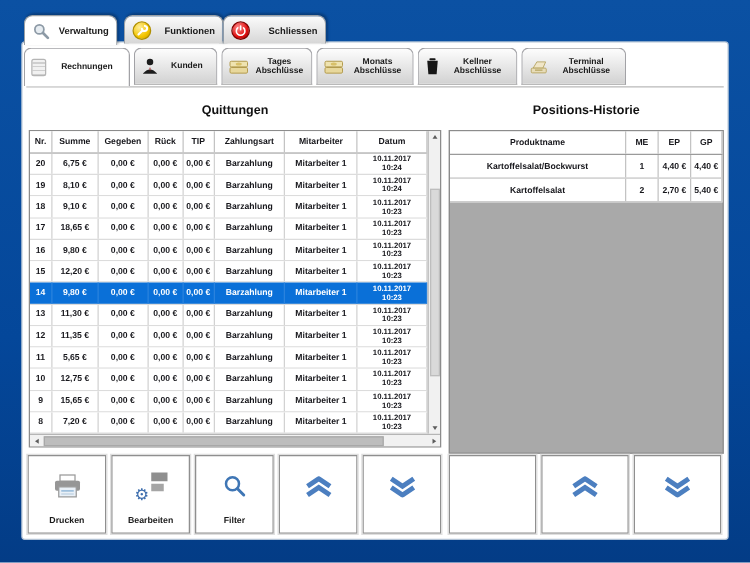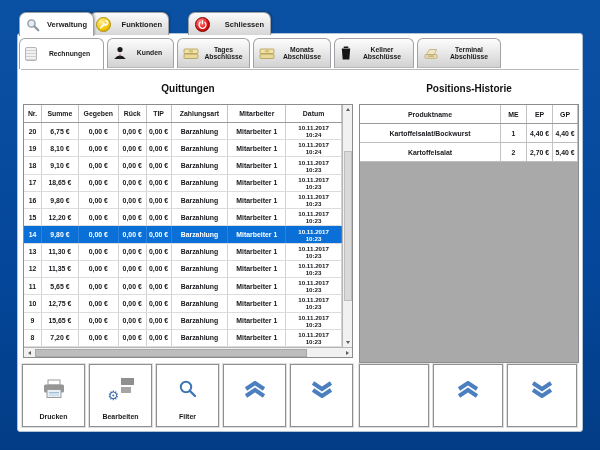--- a/index.html
+++ b/index.html
@@ -96,29 +96,29 @@
 </head>
 <body>
 
 <div class="tab1 active" style="left:19px;width:75px;">
   <svg width="14" height="14" viewBox="0 0 14 14">
     <circle cx="5.5" cy="5.5" r="3.6" fill="#e6ecf1" stroke="#8d9aa6" stroke-width="1.4"></circle>
     <line x1="8.4" y1="8.4" x2="12.3" y2="12.3" stroke="#8d9aa6" stroke-width="2.2" stroke-linecap="round"></line>
   </svg>
   <span class="lbl">Verwaltung</span>
 </div>
-<div class="tab1" style="left:89px;width:80px;">
+<div class="tab1" style="left:99px;width:80px;">
   <span class="circ yellow">
     <svg width="11" height="11" viewBox="0 0 16 16">
       <path d="M4 12.5 L9 7.5 M11.5 2.5 a3 3 0 1 1 -3.4 3.4" stroke="#fff" stroke-width="2.4" fill="none" stroke-linecap="round"></path>
     </svg>
   </span>
   <span class="lbl">Funktionen</span>
 </div>
-<div class="tab1" style="left:188px;width:83px;">
+<div class="tab1" style="left:178px;width:83px;">
   <span class="circ red">
     <svg width="11" height="11" viewBox="0 0 16 16">
       <path d="M8 2.5 v4.5" stroke="#fff" stroke-width="1.8" stroke-linecap="round"></path>
       <path d="M4.6 4.8 a5 5 0 1 0 6.8 0" stroke="#fff" stroke-width="1.8" fill="none" stroke-linecap="round"></path>
     </svg>
   </span>
   <span class="lbl">Schliessen</span>
 </div>
 
 <div class="window">

